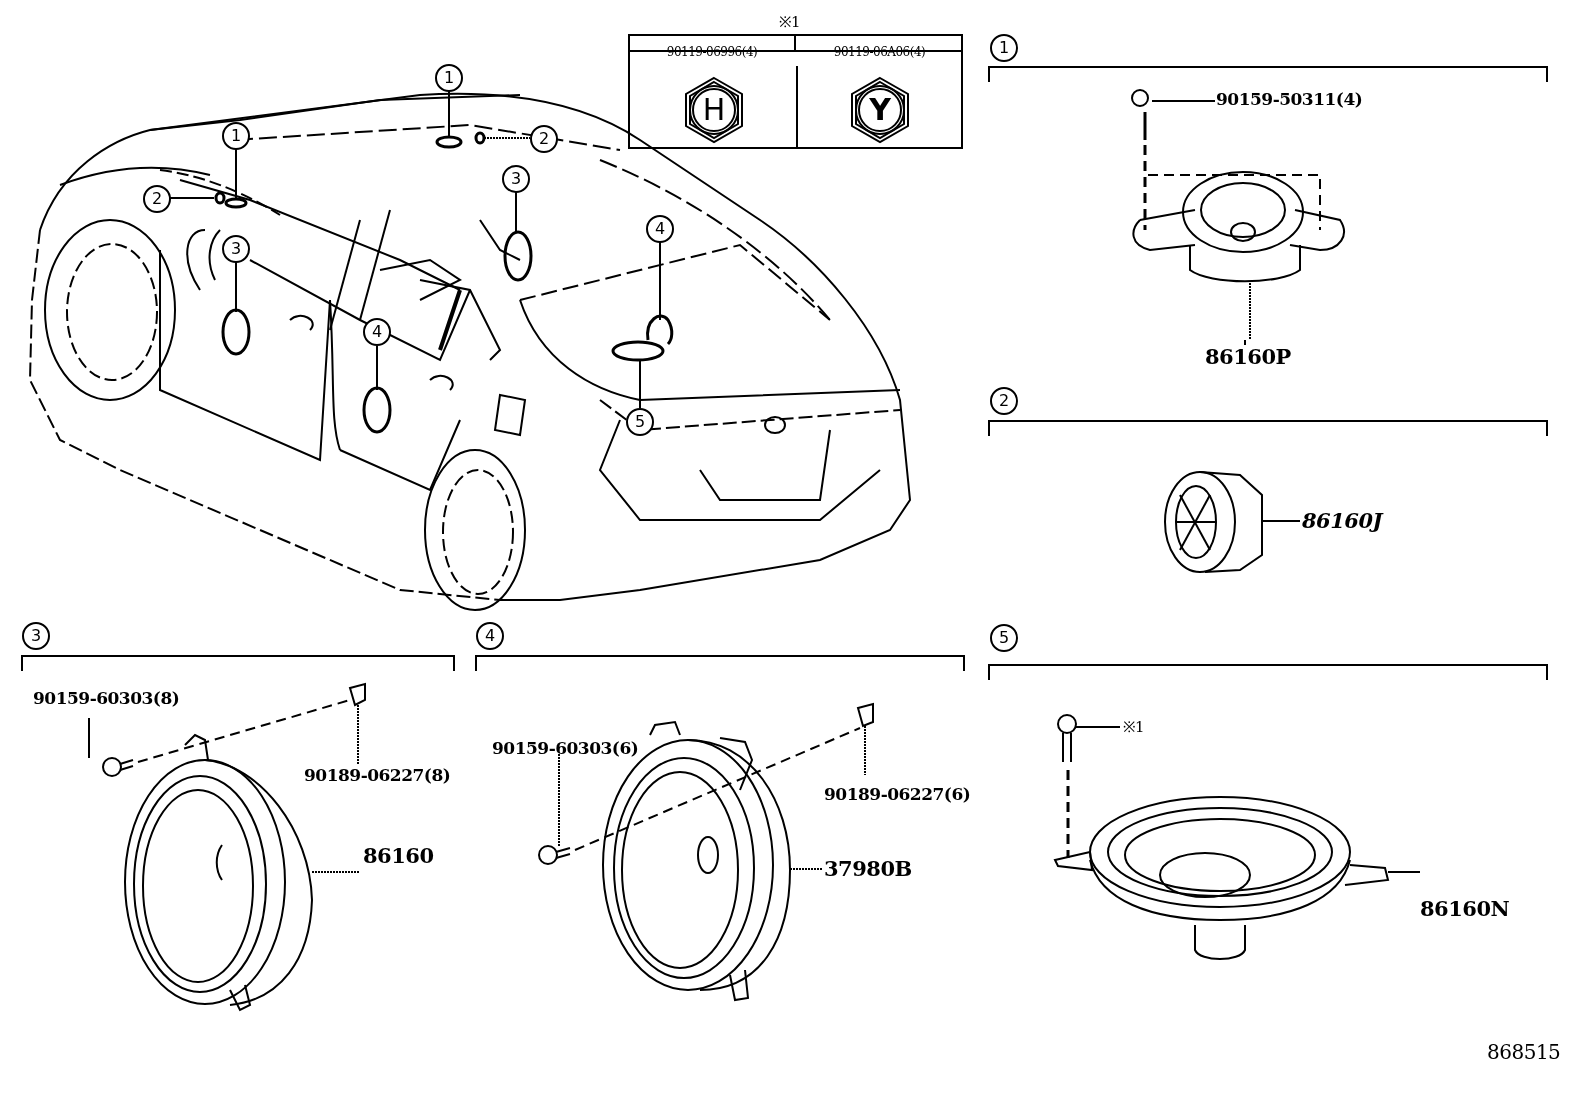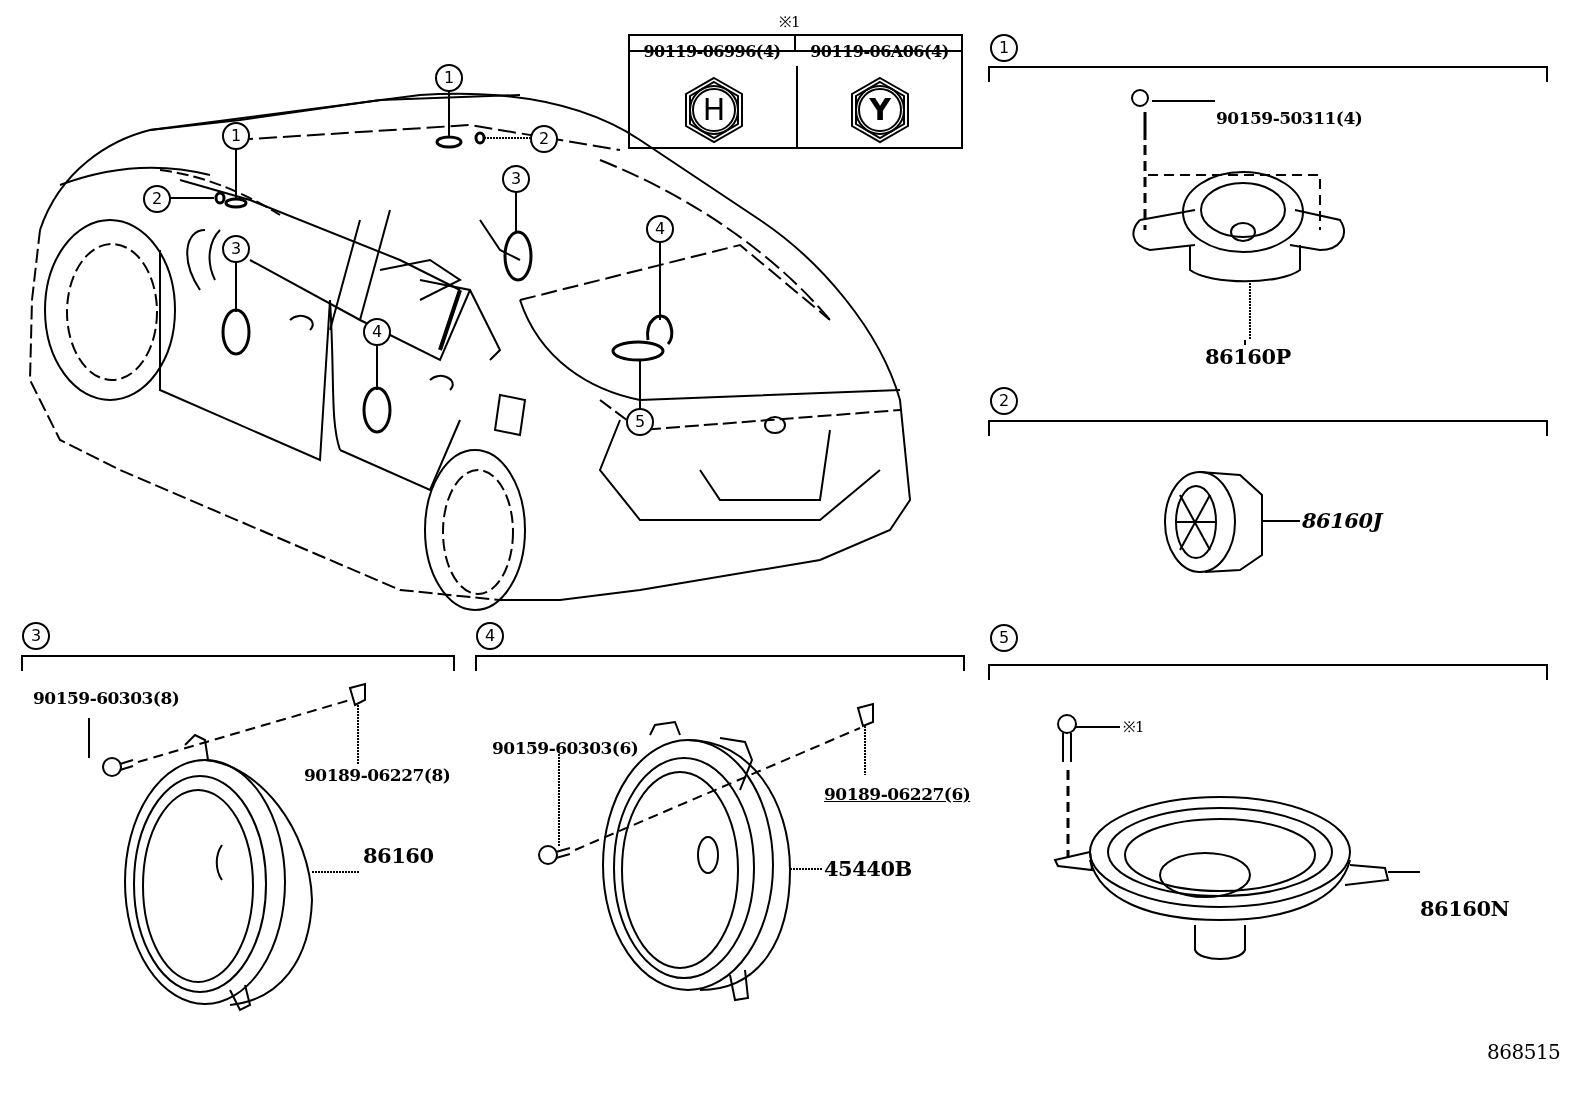--- a/index.html
+++ b/index.html
@@ -11,21 +11,21 @@
   .lbl.big { font-size: 21px; }
   .lbl.small { font-size: 13px; font-weight: normal; }
   .circ { position: absolute; width: 28px; height: 28px; border: 2px solid #000; border-radius: 50%;
           box-sizing: border-box; font-family: "DejaVu Sans", sans-serif; font-size: 16px;
           text-align: center; line-height: 24px; background: #fff; }
   .bracket { position: absolute; border-top: 2px solid #000; border-left: 2px solid #000;
              border-right: 2px solid #000; height: 16px; box-sizing: border-box; }
   .legend-table { position: absolute; left: 628px; top: 34px; width: 335px; height: 115px;
                   border: 2px solid #000; box-sizing: border-box; }
   .legend-table .hdr { position: absolute; top: 0; height: 16px; border-bottom: 2px solid #000;
-                       font-weight: bold; font-size: 16px; text-align: center; line-height: 32px;
+                       font-weight: normal; font-size: 12px; text-align: center; line-height: 32px;
                        letter-spacing: -0.5px; box-sizing: border-box; }
   .legend-table .hdr.c1 { left: 0; width: 166px; border-right: 2px solid #000; }
   .legend-table .hdr.c2 { left: 166px; width: 167px; }
   .legend-table .vdiv { position: absolute; left: 166px; top: 30px; bottom: 0; border-left: 2px solid #000; }
   .legend-table .icon { position: absolute; top: 40px; width: 68px; height: 68px; }
   .legend-table .icon.i1 { left: 50px; }
   .legend-table .icon.i2 { left: 216px; }
   .legend-table .icon span { position: absolute; left: 0; top: 0; width: 68px; height: 68px;
       font-family: "DejaVu Sans", sans-serif; font-size: 30px; text-align: center; line-height: 68px; }
   .legend-table .icon span.bold { font-weight: bold; }
@@ -210,37 +210,37 @@
 <div class="circ" style="left:530px; top:125px;">2</div>
 <div class="circ" style="left:143px; top:185px;">2</div>
 <div class="circ" style="left:502px; top:165px;">3</div>
 <div class="circ" style="left:222px; top:235px;">3</div>
 <div class="circ" style="left:646px; top:215px;">4</div>
 <div class="circ" style="left:363px; top:318px;">4</div>
 <div class="circ" style="left:626px; top:408px;">5</div>
 
 <div class="circ" style="left:990px; top:34px;">1</div>
 <div class="bracket" style="left:988px; top:66px; width:560px;"></div>
-<div class="lbl" style="left:1216px; top:91px;margin-top:19px;">90159-50311(4)</div>
+<div class="lbl" style="left:1216px; top:91px;">90159-50311(4)</div>
 <div class="lbl big" style="left:1205px; top:346px;">86160P</div>
 
 <div class="circ" style="left:990px; top:387px;">2</div>
 <div class="bracket" style="left:988px; top:420px; width:560px;"></div>
 <div class="lbl big" style="left:1302px; top:510px;font-style:italic;">86160J</div>
 
 <div class="circ" style="left:22px; top:622px;">3</div>
 <div class="bracket" style="left:21px; top:655px; width:434px;"></div>
 <div class="lbl" style="left:33px; top:690px;">90159-60303(8)</div>
 <div class="lbl" style="left:304px; top:767px;">90189-06227(8)</div>
 <div class="lbl big" style="left:363px; top:845px;">86160</div>
 
 <div class="circ" style="left:476px; top:622px;">4</div>
 <div class="bracket" style="left:475px; top:655px; width:490px;"></div>
 <div class="lbl" style="left:492px; top:740px;">90159-60303(6)</div>
-<div class="lbl" style="left:824px; top:786px;text-decoration:underline;">90189-06227(6)</div>
-<div class="lbl big" style="left:824px; top:858px;">45440B</div>
+<div class="lbl" style="left:824px; top:786px;">90189-06227(6)</div>
+<div class="lbl big" style="left:824px; top:858px;">37980B</div>
 
 <div class="circ" style="left:990px; top:624px;">5</div>
 <div class="bracket" style="left:988px; top:664px; width:560px;"></div>
 <div class="lbl small" style="left:1123px; top:720px; font-size:15px;">※1</div>
 <div class="lbl big" style="left:1420px; top:862px;margin-top:36px;">86160N</div>
 
 <div class="lbl small" style="left:1487px; top:1042px; font-size:20px;">868515</div>
 
 </body></html>

